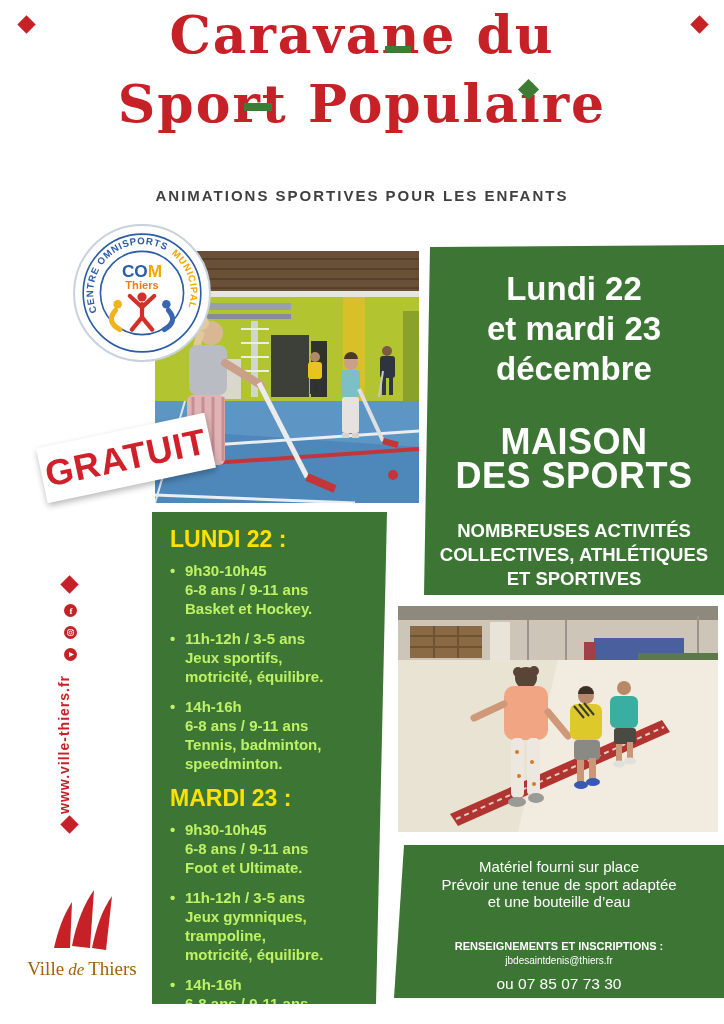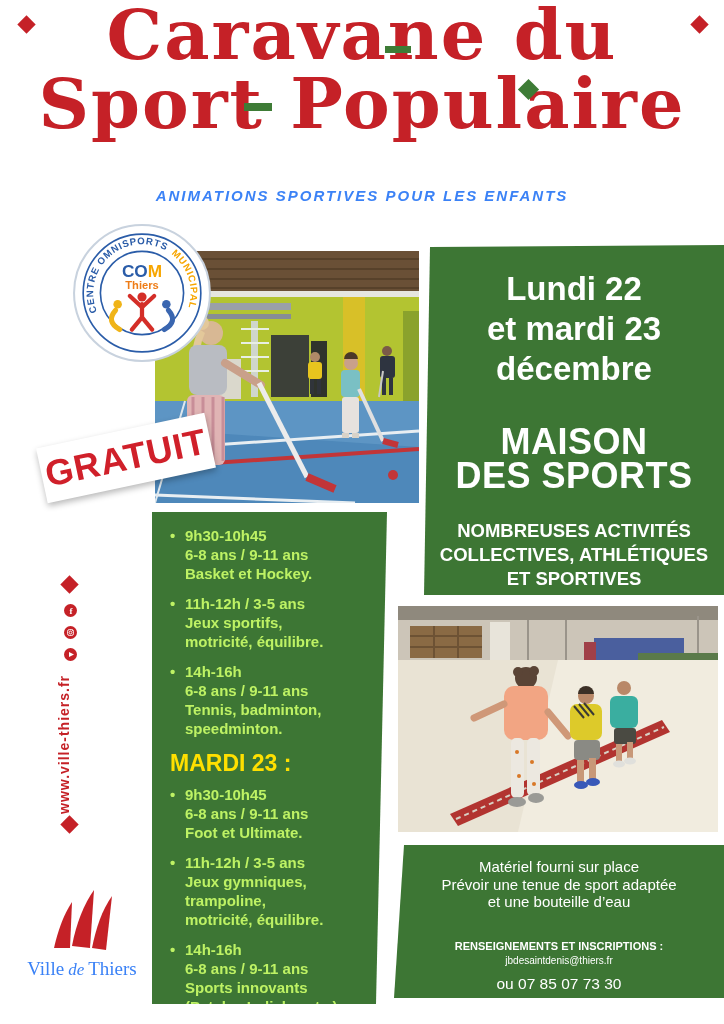--- a/index.html
+++ b/index.html
@@ -5,25 +5,25 @@
   html,body{margin:0;padding:0;background:#fff;}
   .poster{position:relative;width:724px;height:1024px;background:#ffffff;overflow:hidden;
           font-family:"Liberation Sans",sans-serif;}
 
   
   .diamond{position:absolute;background:#c52127;transform:rotate(45deg);}
   .diamond.green{background:#3e7c36;}
 
   
   .title{position:absolute;top:0;left:0;width:100%;text-align:center;color:#c52127;
-         font-family:"DejaVu Serif",serif;font-weight:bold;font-size:70px;line-height:69px;
+         font-family:"DejaVu Serif",serif;font-weight:bold;font-size:52px;line-height:69px;
          letter-spacing:2px;white-space:nowrap;}
   .title-accent-dash{position:absolute;background:#3e7c36;}
-  .subtitle{position:absolute;top:187px;left:0;width:100%;text-align:center;color:#3b82f6;
-            font-weight:bold;font-size:15px;letter-spacing:2px;font-style:italic;}
+  .subtitle{position:absolute;top:187px;left:0;width:100%;text-align:center;color:#404040;
+            font-weight:bold;font-size:15px;letter-spacing:2px;}
 
   
   .com-logo{position:absolute;left:71px;top:222px;width:142px;height:142px;z-index:5;}
 
   
   .photo-top{position:absolute;left:150px;top:246px;width:274px;height:262px;background:#fff;
              padding:5px;z-index:2;clip-path:polygon(0 0,100% 1%,95% 100%,0 99%);}
   .photo-top svg{display:block;width:264px;height:252px;}
   .photo-bottom{position:absolute;left:392px;top:600px;width:332px;height:238px;background:#fff;
                 padding:6px;z-index:2;clip-path:polygon(0 2%,100% 0,100% 98%,1% 100%);}
@@ -63,21 +63,21 @@
   .panel-info .contact-phone{margin-top:9px;font-size:15.5px;}
 
   
   .social{position:absolute;width:13px;height:13px;z-index:4;}
   .social svg{display:block;}
   .website-vertical{position:absolute;left:56px;top:664px;height:150px;z-index:4;
                     writing-mode:vertical-rl;transform:rotate(180deg);
                     color:#c52127;font-weight:bold;font-size:14px;letter-spacing:1px;}
   .ville-logo{position:absolute;left:18px;top:884px;width:128px;text-align:center;z-index:4;}
   .ville-logo .sails{margin:0 auto;display:block;}
-  .ville-text{font-family:"Liberation Serif",serif;color:#3b82f6;font-size:19px;margin-top:2px;}
+  .ville-text{font-family:"Liberation Serif",serif;color:#a16207;font-size:19px;margin-top:2px;}
   .ville-text .de{font-style:italic;margin:0 4px;font-size:17px;}
 </style>
 </head>
 <body>
 
 <div class="poster">
 
   <div class="diamond" style="left:20px;top:18px;width:13px;height:13px;"></div>
   <div class="diamond" style="left:693px;top:18px;width:13px;height:13px;"></div>
 
@@ -202,20 +202,21 @@
 décembre</div>
     <div class="venue">MAISON
 DES SPORTS</div>
     <div class="activities">NOMBREUSES ACTIVITÉS
 COLLECTIVES, ATHLÉTIQUES
 ET SPORTIVES</div>
   </div>
 
   <div class="panel panel-schedule">
     <div class="sched-inner">
+      <div class="sched-heading">LUNDI 22 :</div>
       <ul class="sched-list">
 
       <li class="sched-item"><span>9h30-10h45
 6-8 ans / 9-11 ans
 Basket et Hockey.</span></li>
           <li class="sched-item"><span>11h-12h /  3-5 ans
 Jeux sportifs,
 motricité, équilibre.</span></li>
           <li class="sched-item"><span>14h-16h
 6-8 ans / 9-11 ans

